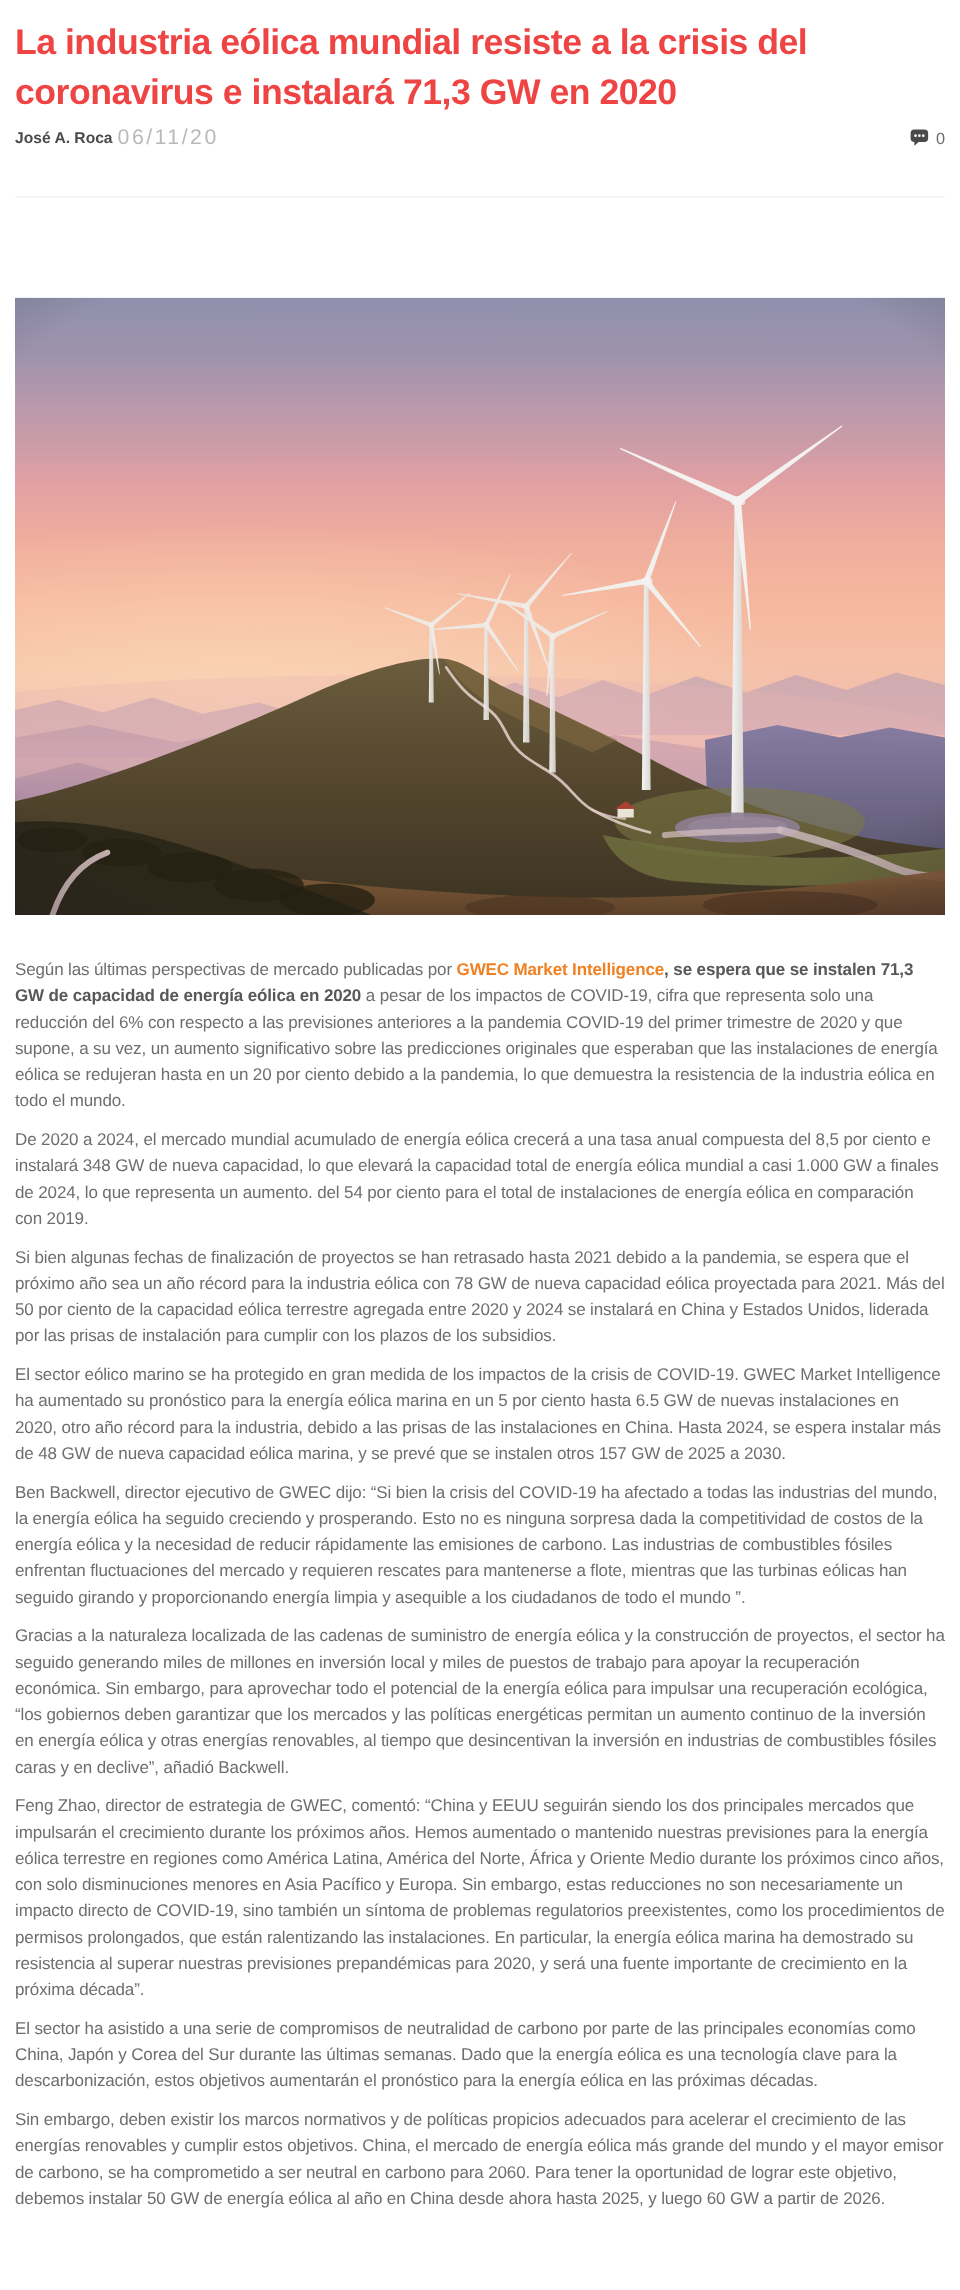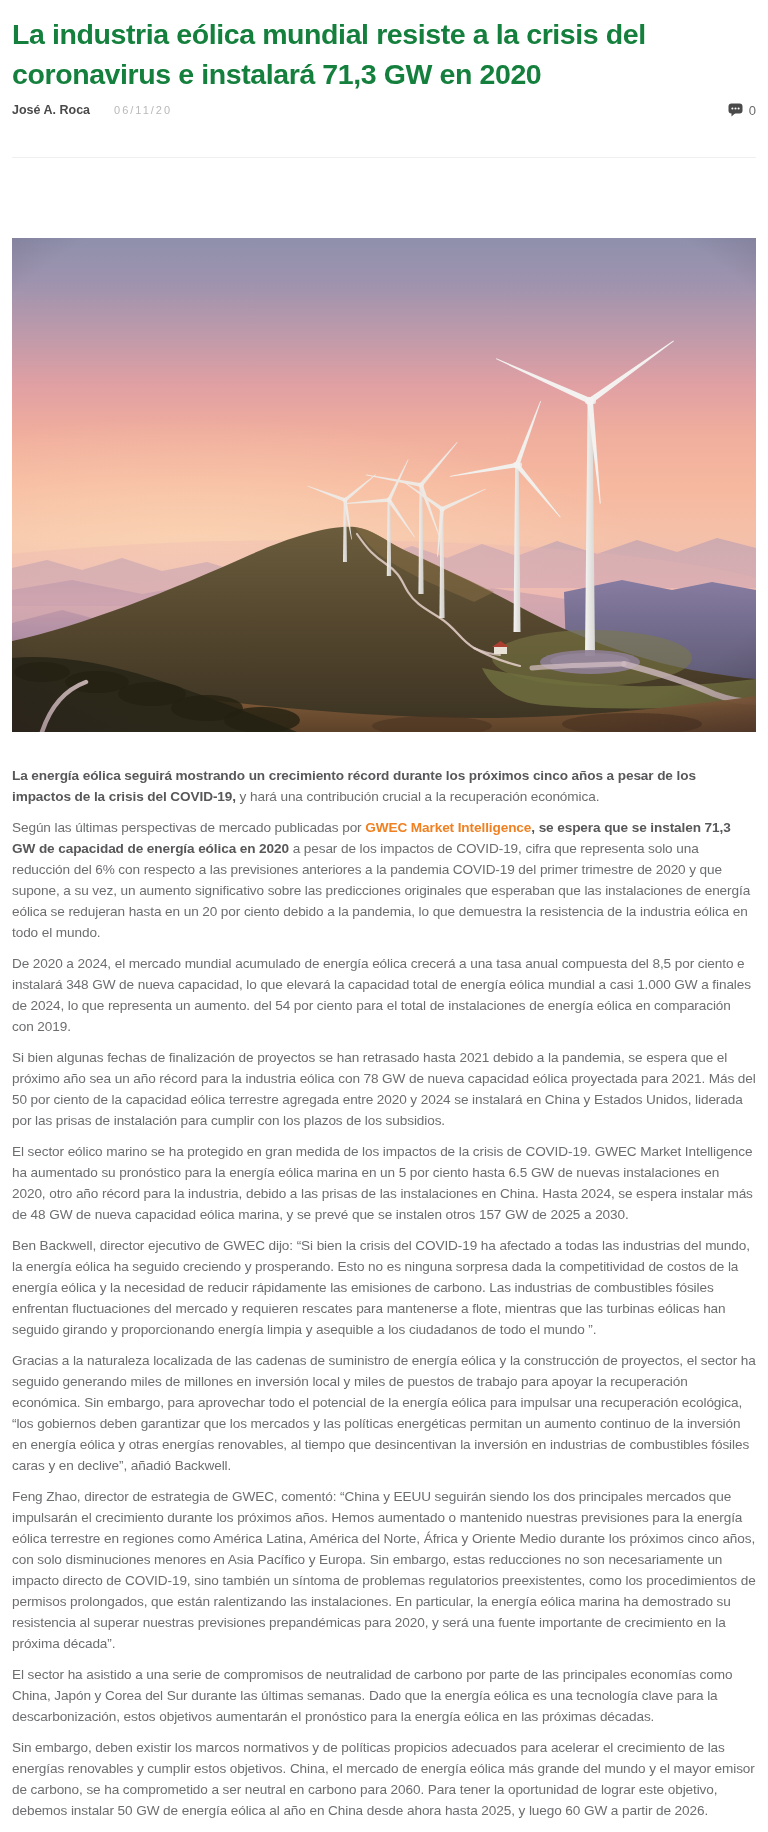--- a/index.html
+++ b/index.html
@@ -2,27 +2,27 @@
 <html lang="es"><head>
 <meta charset="utf-8">
 <style>
   html,body{margin:0;padding:0;background:#ffffff;}
   body{width:768px;font-family:"Liberation Sans",sans-serif;-webkit-font-smoothing:antialiased;}
   .container{padding:0 12px;}
 
   h1[data-name="page-title"]{
     margin:14px 0 0;
     font-size:28.5px;line-height:40px;letter-spacing:-0.4px;
-    color:#15803d;font-weight:bold;
+    color:#ef4444;font-weight:bold;
   }
 
   .meta{display:flex;justify-content:space-between;align-items:center;margin-top:8px;height:16px;}
   .meta-left{display:flex;align-items:center;}
   .author{font-size:12.5px;font-weight:bold;color:#4A4A4B;}
-  .date{font-size:11px;color:#B9B9B9;letter-spacing:2px;margin-left:24px;}
+  .date{font-size:17px;color:#B9B9B9;letter-spacing:2px;margin-left:4px;}
   .comments{display:flex;align-items:center;gap:5px;color:#6A6A6A;font-size:13px;text-decoration:none;cursor:pointer;}
   .comments svg{display:block;}
 
   hr.divider{border:0;border-top:1px solid #F0EFEF;margin:39px 0 0;}
 
   figure.hero{margin:80px 0 0;width:744px;height:494px;overflow:hidden;}
   figure.hero svg{display:block;}
 
   .article-body{margin-top:33px;padding-bottom:50px;}
   .article-body p{margin:0 0 10px;font-size:13.6px;line-height:21px;letter-spacing:-0.1px;color:#6D6E70;}
@@ -240,21 +240,20 @@
       <ellipse cx="250" cy="482" rx="38" ry="13" fill="#242112" opacity="0.8"></ellipse>
       <ellipse cx="420" cy="488" rx="60" ry="10" fill="#4A3322" opacity="0.6"></ellipse>
       <ellipse cx="620" cy="486" rx="70" ry="11" fill="#46311f" opacity="0.6"></ellipse>
       <path d="M30,494 C38,470 52,452 74,444" stroke="#D9C3C6" stroke-width="4.5" fill="none" opacity="0.85" stroke-linecap="round"></path>
 
       <rect x="0" y="0" width="744" height="494" fill="url(#vignette)"></rect>
     </svg>
   </figure>
 
   <section class="article-body" data-name="article-body">
-      <p data-name="article-paragraph"><strong data-name="text-run-bold">La energía eólica seguirá mostrando un crecimiento récord durante los próximos cinco años a pesar de los impactos de la crisis del COVID-19,</strong><span data-name="text-run"> y hará una contribución crucial a la recuperación económica.</span></p>
       <p data-name="article-paragraph"><span data-name="text-run">Según las últimas perspectivas de mercado publicadas por </span><a class="inline-link" href="#" data-name="gwec-market-intelligence-link">GWEC Market Intelligence</a><strong data-name="text-run-bold">, se espera que se instalen 71,3 GW de capacidad de energía eólica en 2020</strong><span data-name="text-run"> a pesar de los impactos de COVID-19, cifra que representa solo una reducción del 6% con respecto a las previsiones anteriores a la pandemia COVID-19 del primer trimestre de 2020 y que supone, a su vez, un aumento significativo sobre las predicciones originales que esperaban que las instalaciones de energía eólica se redujeran hasta en un 20 por ciento debido a la pandemia, lo que demuestra la resistencia de la industria eólica en todo el mundo.</span></p>
       <p data-name="article-paragraph"><span data-name="text-run">De 2020 a 2024, el mercado mundial acumulado de energía eólica crecerá a una tasa anual compuesta del 8,5 por ciento e instalará 348 GW de nueva capacidad, lo que elevará la capacidad total de energía eólica mundial a casi 1.000 GW a finales de 2024, lo que representa un aumento. del 54 por ciento para el total de instalaciones de energía eólica en comparación con 2019.</span></p>
       <p data-name="article-paragraph"><span data-name="text-run">Si bien algunas fechas de finalización de proyectos se han retrasado hasta 2021 debido a la pandemia, se espera que el próximo año sea un año récord para la industria eólica con 78 GW de nueva capacidad eólica proyectada para 2021. Más del 50 por ciento de la capacidad eólica terrestre agregada entre 2020 y 2024 se instalará en China y Estados Unidos, liderada por las prisas de instalación para cumplir con los plazos de los subsidios.</span></p>
       <p data-name="article-paragraph"><span data-name="text-run">El sector eólico marino se ha protegido en gran medida de los impactos de la crisis de COVID-19. GWEC Market Intelligence ha aumentado su pronóstico para la energía eólica marina en un 5 por ciento hasta 6.5 GW de nuevas instalaciones en 2020, otro año récord para la industria, debido a las prisas de las instalaciones en China. Hasta 2024, se espera instalar más de 48 GW de nueva capacidad eólica marina, y se prevé que se instalen otros 157 GW de 2025 a 2030.</span></p>
       <p data-name="article-paragraph"><span data-name="text-run">Ben Backwell, director ejecutivo de GWEC dijo: “Si bien la crisis del COVID-19 ha afectado a todas las industrias del mundo, la energía eólica ha seguido creciendo y prosperando. Esto no es ninguna sorpresa dada la competitividad de costos de la energía eólica y la necesidad de reducir rápidamente las emisiones de carbono. Las industrias de combustibles fósiles enfrentan fluctuaciones del mercado y requieren rescates para mantenerse a flote, mientras que las turbinas eólicas han seguido girando y proporcionando energía limpia y asequible a los ciudadanos de todo el mundo ”.</span></p>
       <p data-name="article-paragraph"><span data-name="text-run">Gracias a la naturaleza localizada de las cadenas de suministro de energía eólica y la construcción de proyectos, el sector ha seguido generando miles de millones en inversión local y miles de puestos de trabajo para apoyar la recuperación económica. Sin embargo, para aprovechar todo el potencial de la energía eólica para impulsar una recuperación ecológica, “los gobiernos deben garantizar que los mercados y las políticas energéticas permitan un aumento continuo de la inversión en energía eólica y otras energías renovables, al tiempo que desincentivan la inversión en industrias de combustibles fósiles caras y en declive”, añadió Backwell.</span></p>
       <p data-name="article-paragraph"><span data-name="text-run">Feng Zhao, director de estrategia de GWEC, comentó: “China y EEUU seguirán siendo los dos principales mercados que impulsarán el crecimiento durante los próximos años. Hemos aumentado o mantenido nuestras previsiones para la energía eólica terrestre en regiones como América Latina, América del Norte, África y Oriente Medio durante los próximos cinco años, con solo disminuciones menores en Asia Pacífico y Europa. Sin embargo, estas reducciones no son necesariamente un impacto directo de COVID-19, sino también un síntoma de problemas regulatorios preexistentes, como los procedimientos de permisos prolongados, que están ralentizando las instalaciones. En particular, la energía eólica marina ha demostrado su resistencia al superar nuestras previsiones prepandémicas para 2020, y será una fuente importante de crecimiento en la próxima década”.</span></p>
       <p data-name="article-paragraph"><span data-name="text-run">El sector ha asistido a una serie de compromisos de neutralidad de carbono por parte de las principales economías como China, Japón y Corea del Sur durante las últimas semanas. Dado que la energía eólica es una tecnología clave para la descarbonización, estos objetivos aumentarán el pronóstico para la energía eólica en las próximas décadas.</span></p>
       <p data-name="article-paragraph"><span data-name="text-run">Sin embargo, deben existir los marcos normativos y de políticas propicios adecuados para acelerar el crecimiento de las energías renovables y cumplir estos objetivos. China, el mercado de energía eólica más grande del mundo y el mayor emisor de carbono, se ha comprometido a ser neutral en carbono para 2060. Para tener la oportunidad de lograr este objetivo, debemos instalar 50 GW de energía eólica al año en China desde ahora hasta 2025, y luego 60 GW a partir de 2026.</span></p>
     </section>

